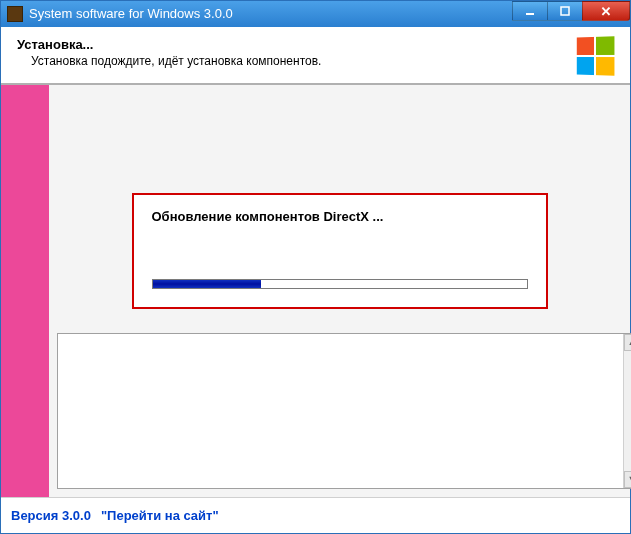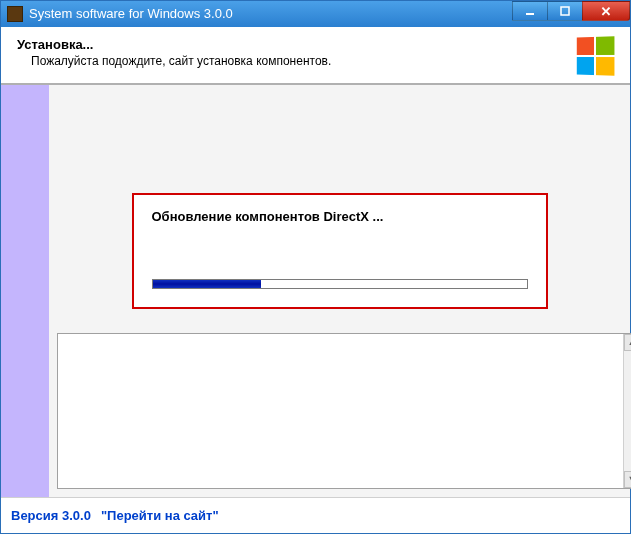--- a/index.html
+++ b/index.html
@@ -7,21 +7,21 @@
   font-family: "Segoe UI", Tahoma, sans-serif;
   background: #fff;
   width: 631px;
   height: 534px;
   overflow: hidden;
 }
 .window {
   width: 631px;
   height: 534px;
   border: 1px solid #2a6fb8;
-  background: #c4b5fd;
+  background: #ec4899;
   display: flex;
   flex-direction: column;
 }
 .titlebar {
   height: 28px;
   background: linear-gradient(to bottom, #4aa0e8 0%, #2a7fd0 100%);
   display: flex;
   align-items: center;
   padding: 0 0 0 6px;
   color: #fff;
@@ -200,21 +200,21 @@
       </div>
       <div class="wc-btn wc-close">
         <span class="wc-close-x">✕</span>
       </div>
     </div>
   </div>
 
   <div class="header-area">
     <div class="header-text">
       <h2>Установка...</h2>
-      <p>Пожалуйста подождите, сайт установка компонентов.</p>
+      <p>Установка подождите, идёт установка компонентов.</p>
     </div>
     <div class="win-logo">
       <div></div>
         <div></div>
         <div></div>
         <div></div>
     </div>
   </div>
 
   <div class="body-area">

